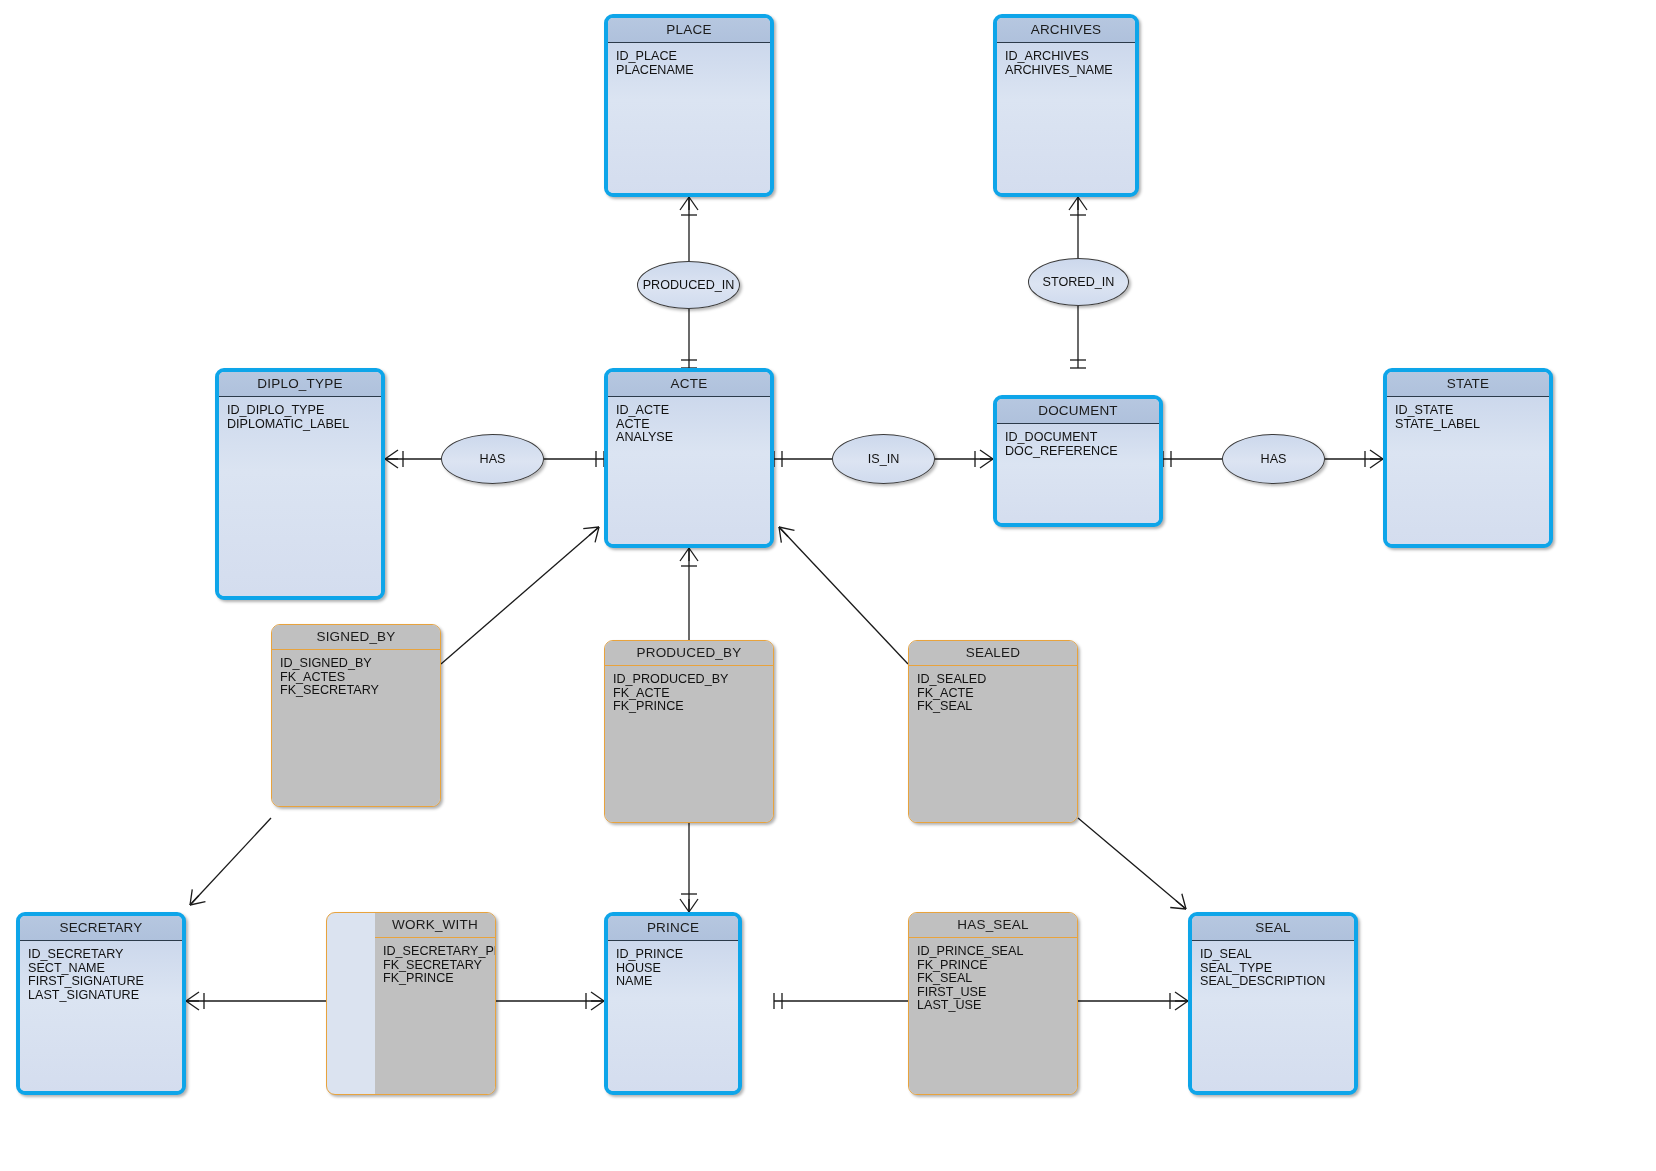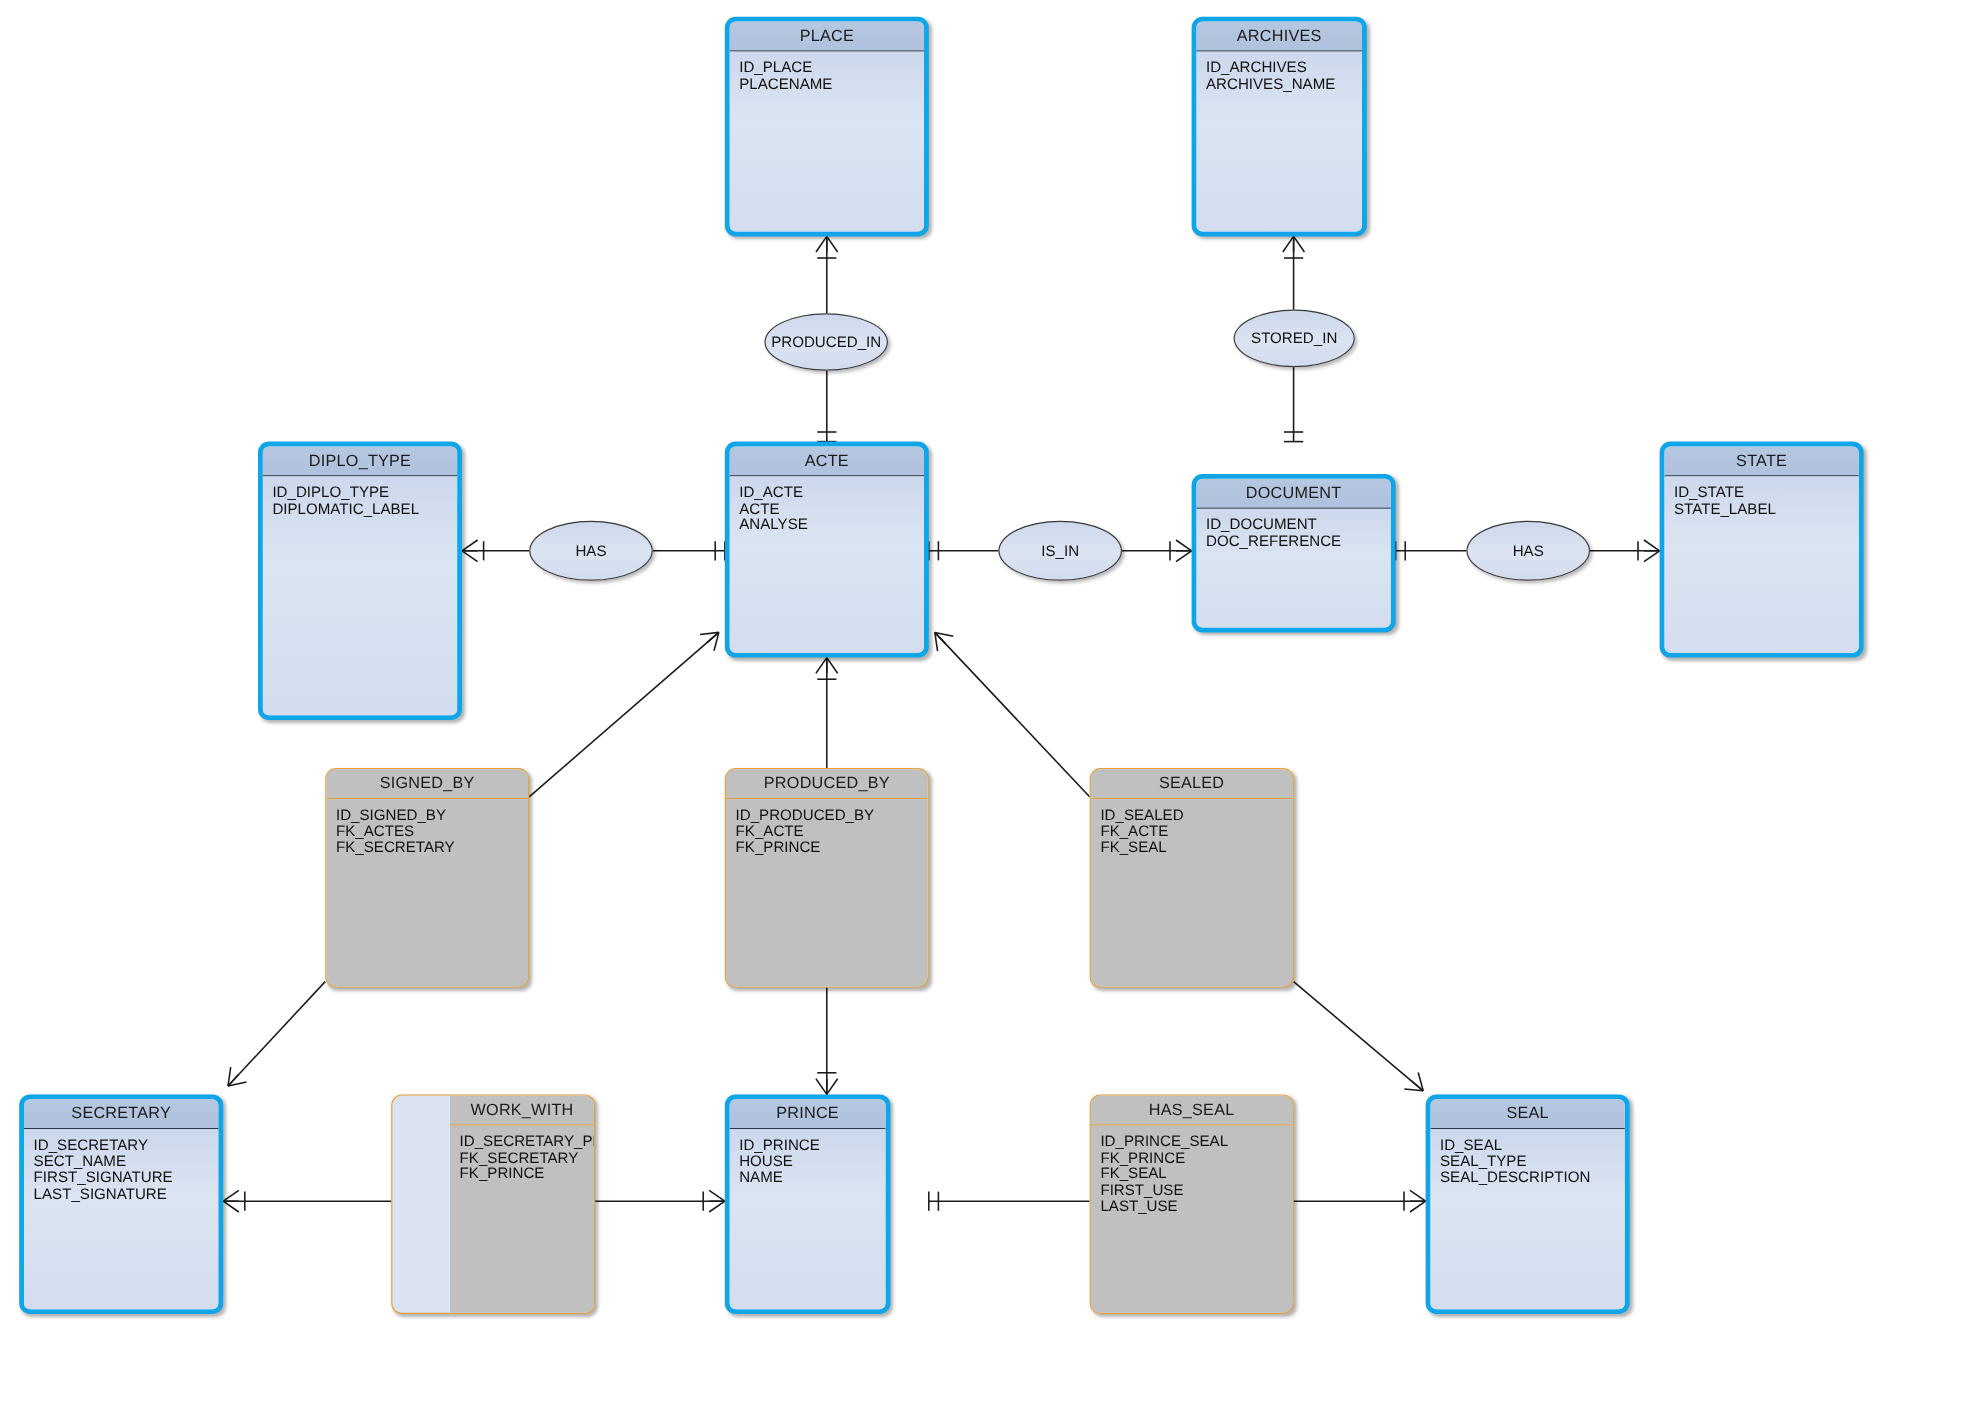--- a/index.html
+++ b/index.html
@@ -214,21 +214,21 @@
           <div>DOC_REFERENCE</div>
         </div>
       </div>
       <div class="entity" style="left: 1383px; top: 368px; width: 170px; height: 180px;">
         <div class="ent-title">STATE</div>
         <div class="ent-attrs">
           <div>ID_STATE</div>
           <div>STATE_LABEL</div>
         </div>
       </div>
-      <div class="entity assoc" style="left: 271px; top: 640px; width: 170px; height: 183px;">
+      <div class="entity assoc" style="left: 271px; top: 624px; width: 170px; height: 183px;">
         <div class="ent-title">SIGNED_BY</div>
         <div class="ent-attrs">
           <div>ID_SIGNED_BY</div>
           <div>FK_ACTES</div>
           <div>FK_SECRETARY</div>
         </div>
       </div>
       <div class="entity assoc" style="left: 604px; top: 640px; width: 170px; height: 183px;">
         <div class="ent-title">PRODUCED_BY</div>
         <div class="ent-attrs">

